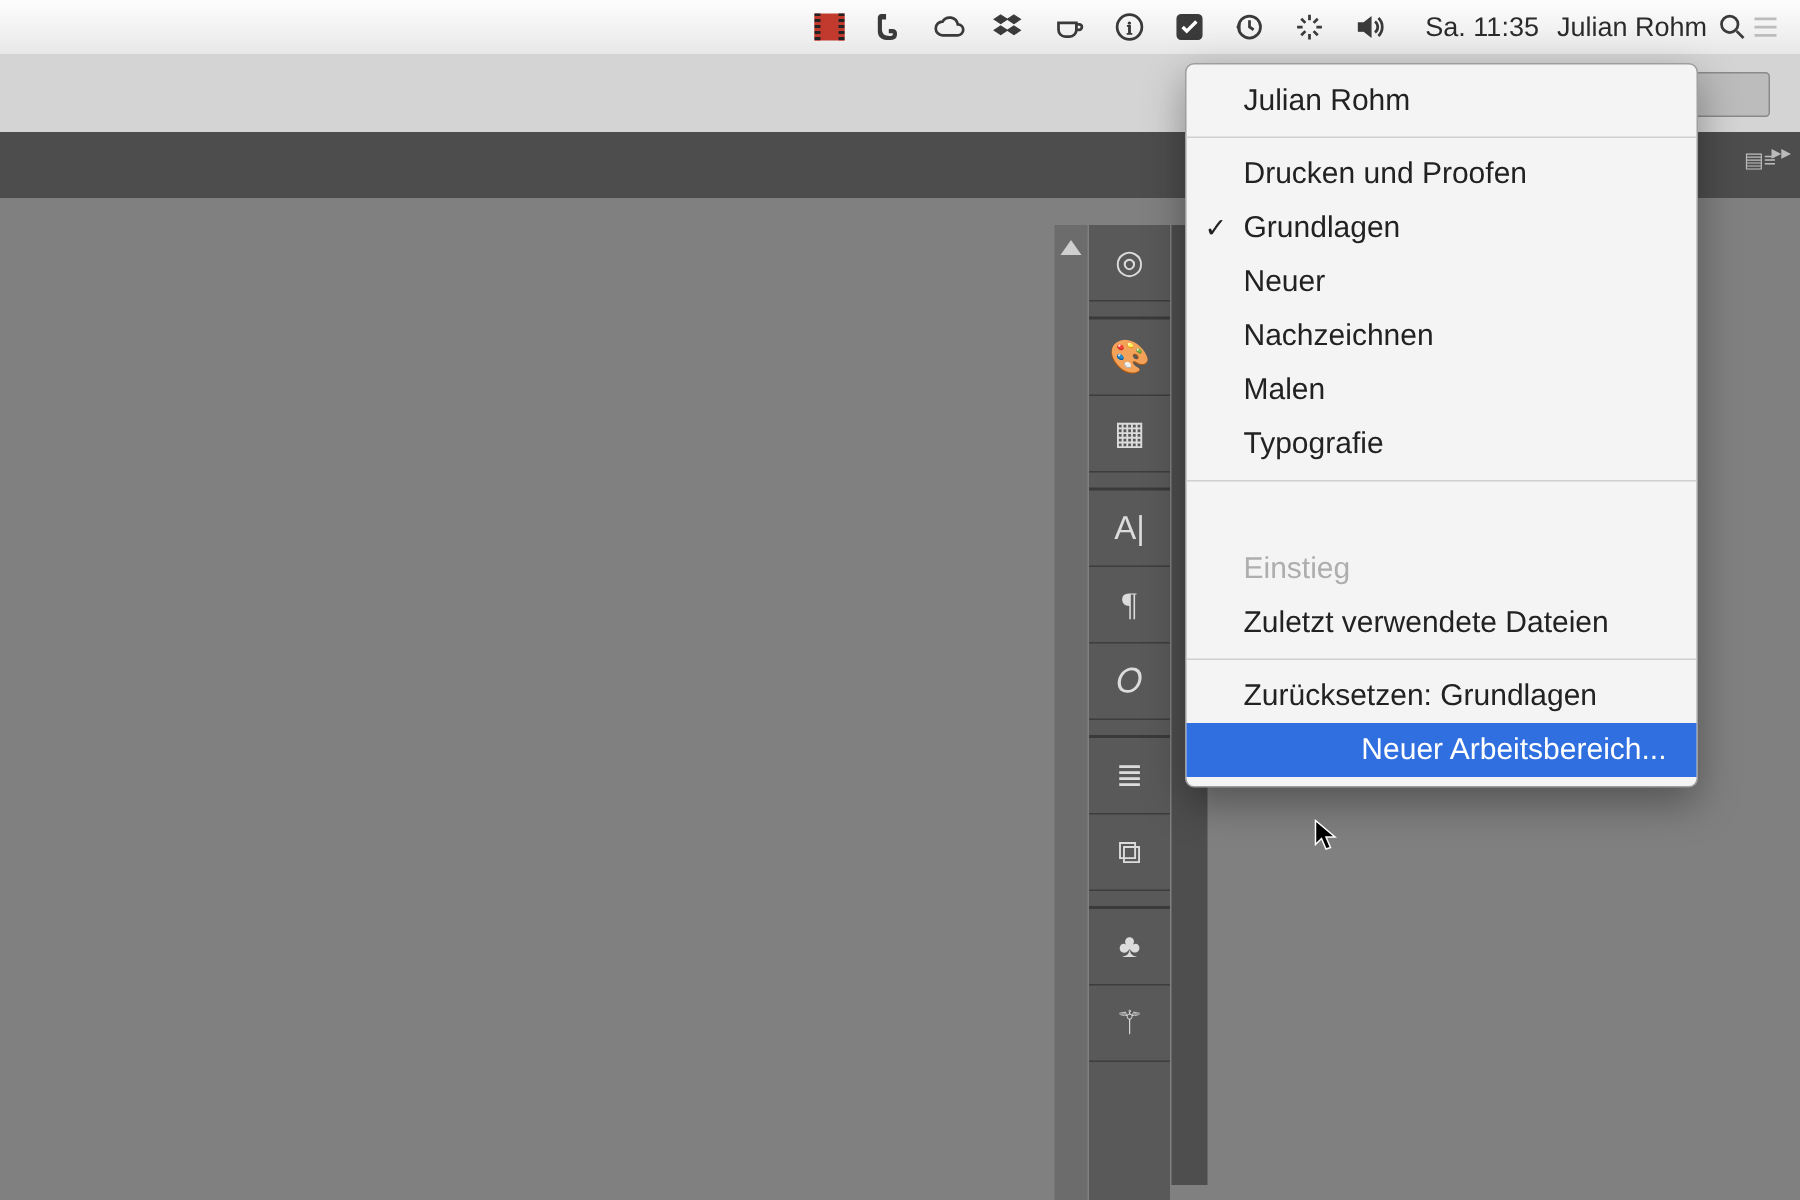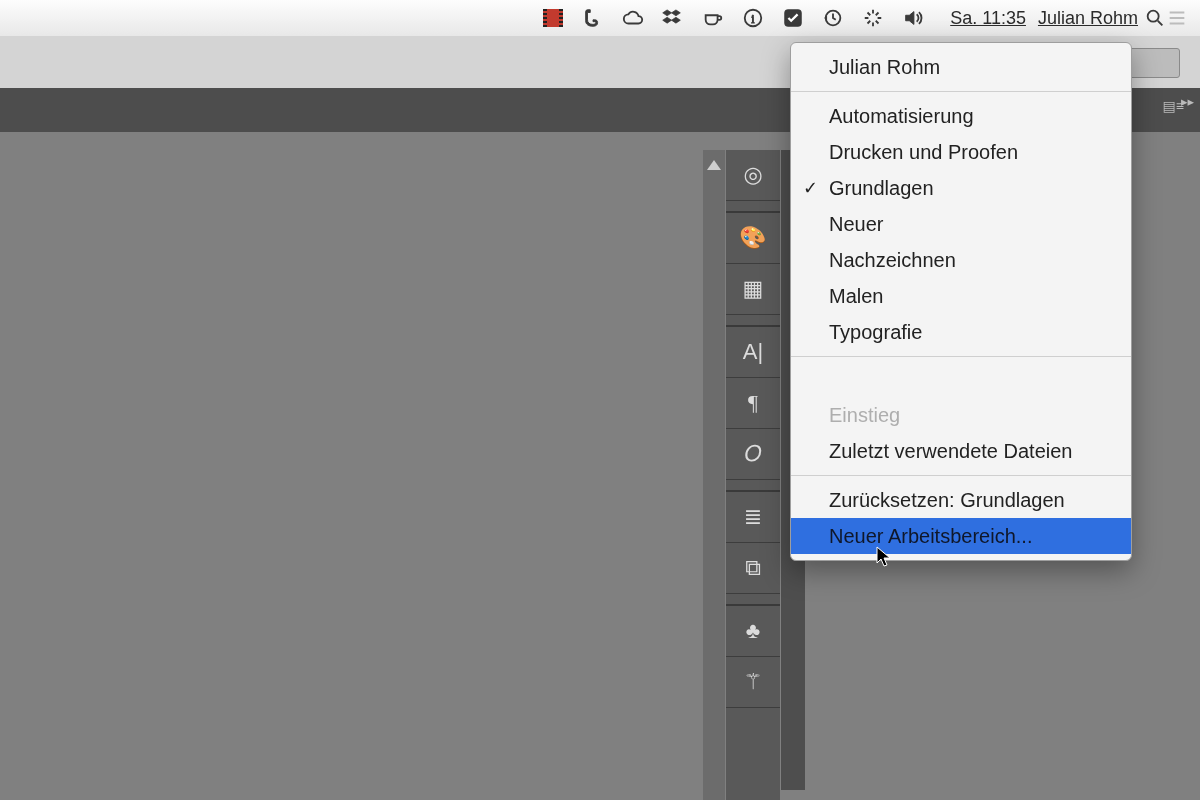--- a/index.html
+++ b/index.html
@@ -6,21 +6,21 @@
     font-family:"Lucida Grande","Helvetica Neue",Arial,sans-serif;
     background:#808080;}
   
   .menubar{position:absolute;left:0;right:0;top:0;height:36px;
     background:linear-gradient(#fdfdfd,#e8e8e8);
     border-bottom:1px solid #bdbdbd;display:flex;align-items:center;
     justify-content:flex-end;padding:0 12px;color:#2b2b2b;font-size:18px;}
   .menubar .mb-left{display:flex;align-items:center;gap:18px;margin-right:20px;}
   .menubar .mb-item{display:flex;align-items:center;justify-content:center;
     min-width:22px;height:36px;}
-  .menubar .mb-text{padding:0 6px;white-space:nowrap;text-decoration:underline;}
+  .menubar .mb-text{padding:0 6px;white-space:nowrap;}
   .menubar .mb-user{font-weight:500;}
   .menubar svg{width:22px;height:22px;fill:#3a3a3a;stroke:#3a3a3a;}
   .film-icon{width:20px;height:18px;background:#c23a2e;position:relative;}
   .film-icon::before,.film-icon::after{content:"";position:absolute;top:0;bottom:0;
     width:4px;background:repeating-linear-gradient(#222 0 2px,#c23a2e 2px 4px);}
   .film-icon::before{left:0;} .film-icon::after{right:0;}
   
   .app-chrome{position:absolute;left:0;right:0;top:36px;height:52px;
     background:#d4d4d4;border-bottom:1px solid #9a9a9a;}
   .app-chrome .right-chip{position:absolute;right:20px;top:12px;width:54px;height:28px;
@@ -49,21 +49,21 @@
   
   .dropdown{position:absolute;top:42px;right:68px;width:340px;
     background:#f4f4f4;border:1px solid #9e9e9e;border-radius:6px;
     box-shadow:0 10px 28px rgba(0,0,0,.35);font-size:20px;color:#222;
     padding:6px 0;}
   .dropdown .row{position:relative;padding:3px 20px 3px 38px;line-height:30px;
     white-space:nowrap;}
   .dropdown .row.check::before{content:"✓";position:absolute;left:12px;top:3px;
     font-size:18px;}
   .dropdown .row.disabled{color:#aeaeae;margin-top:40px;}
-  .dropdown .row.hl{background:#2f6fe0;color:#0f172a;}
+  .dropdown .row.hl{background:#2f6fe0;color:#ffffff;text-align:right;}
   .dropdown hr{border:none;border-top:1px solid #cfcfcf;margin:6px 0;}
   
   .cursor{position:absolute;top:546px;right:306px;pointer-events:none;}
   .cursor svg{width:18px;height:24px;}
 </style>
 </head>
 <body>
 
 <div class="menubar">
   <div class="mb-left">
@@ -184,21 +184,20 @@
     </div>
   <div class="slot">
       <span>⚚</span>
     </div>
 </div>
 <div class="farstrip"></div>
 
 <div class="dropdown">
   <div class="row">Julian Rohm</div>
   <hr>
-  <div class="row">Automatisierung</div>
   <div class="row">Drucken und Proofen</div>
   <div class="row check">Grundlagen</div>
   <div class="row">Neuer</div>
   <div class="row">Nachzeichnen</div>
   <div class="row">Malen</div>
   <div class="row">Typografie</div>
   <hr>
   <div class="row disabled">Einstieg</div>
   <div class="row">Zuletzt verwendete Dateien</div>
   <hr>

